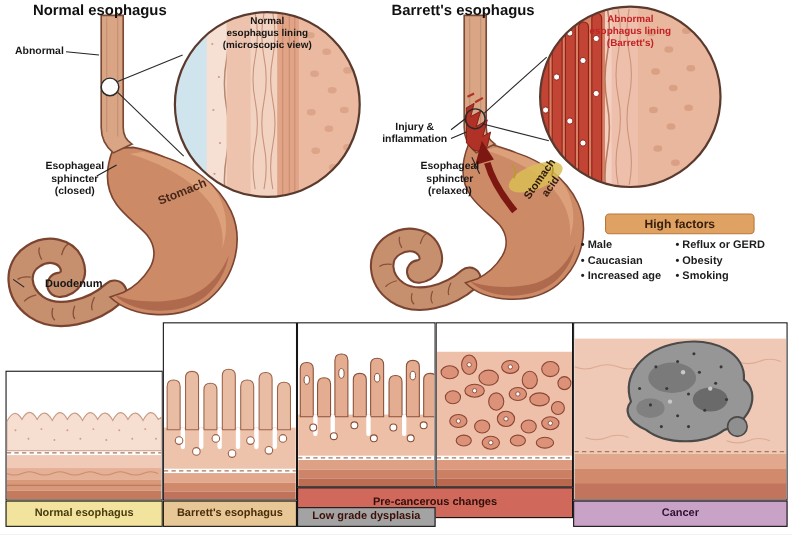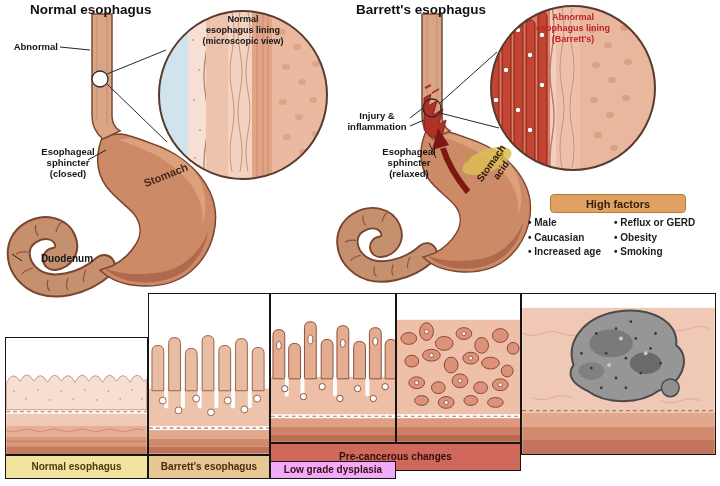--- a/index.html
+++ b/index.html
@@ -12,21 +12,21 @@
   .caption.red{color:#c32126;}
   .rot{transform-origin:left top;}
   .art{position:absolute;border:1.5px solid #151515;box-sizing:border-box;background:#fff;overflow:hidden;}
   .art svg{display:block;width:100%;height:100%;}
   .bar{position:absolute;border:1.5px solid #151515;box-sizing:border-box;display:flex;
        align-items:center;justify-content:center;text-align:center;
        font-weight:700;font-size:10px;line-height:1.05;}
   .bar-normal{background:#f2e49f;color:#4a3c0e;}
   .bar-barrett{background:#e7c795;color:#4a2c0a;}
   .bar-prehead{background:#d0685c;color:#330f0a;}
-  .bar-low{background:#f0abfc;color:#3c0f08;}
+  .bar-low{background:#a3a3a3;color:#3c0f08;}
   .bar-high{background:#a13a2e;color:#ffffff;}
   .bar-cancer{background:#c9a2c8;color:#2e1230;}
   .risk-header{position:absolute;background:#dfa263;border:1px solid #b57a3a;border-radius:4px;
        display:flex;align-items:center;justify-content:center;font-weight:700;font-size:11px;color:#38200d;}
   .risk-col{position:absolute;}
   .risk-item{font-weight:700;font-size:10px;color:#1d1d1d;margin-bottom:3.5px;white-space:nowrap;}
   .risk-item::before{content:"\2022\00a0";}
 </style>
 </head>
 <body>
@@ -402,14 +402,15 @@
           <circle cx="88" cy="72" r="2"></circle>
           <circle cx="125" cy="60" r="2"></circle>
       </g>
     </svg>
   </div>
 
   <div class="bar bar-normal" style="left:5px;top:455px;width:143px;height:24px;">Normal esophagus</div>
   <div class="bar bar-barrett" style="left:148px;top:455px;width:122px;height:24px;">Barrett's esophagus</div>
   <div class="bar bar-prehead" style="left:270px;top:443px;width:251px;height:28px;">Pre-cancerous changes</div>
   <div class="bar bar-low" style="left:270px;top:461px;width:126px;height:18px;">Low grade dysplasia</div>
+  <div class="bar bar-cancer" style="left:521px;top:455px;width:195px;height:24px;">Cancer</div>
 
 </div>
 
 </body></html>

